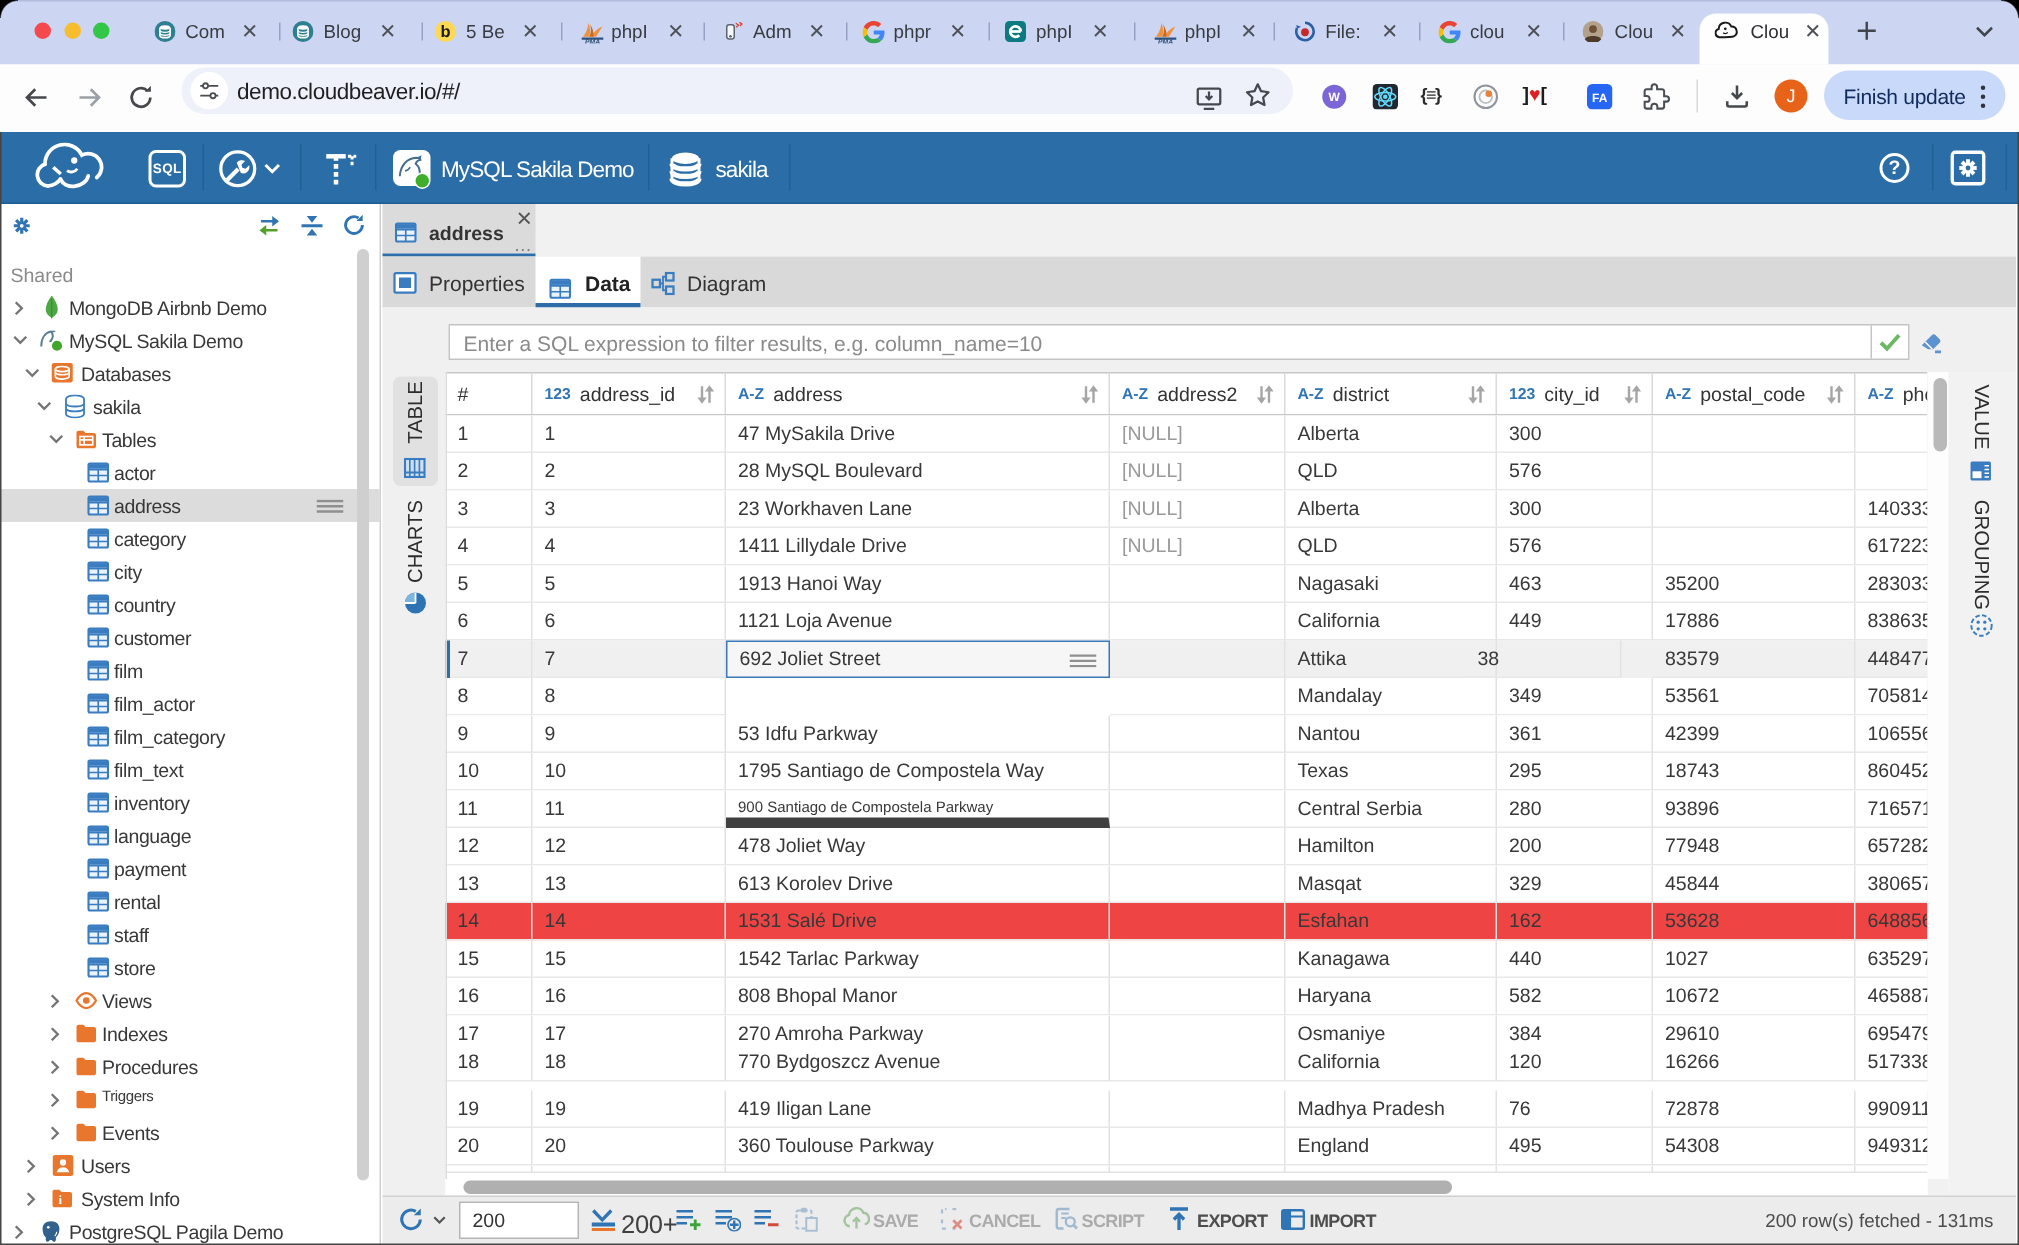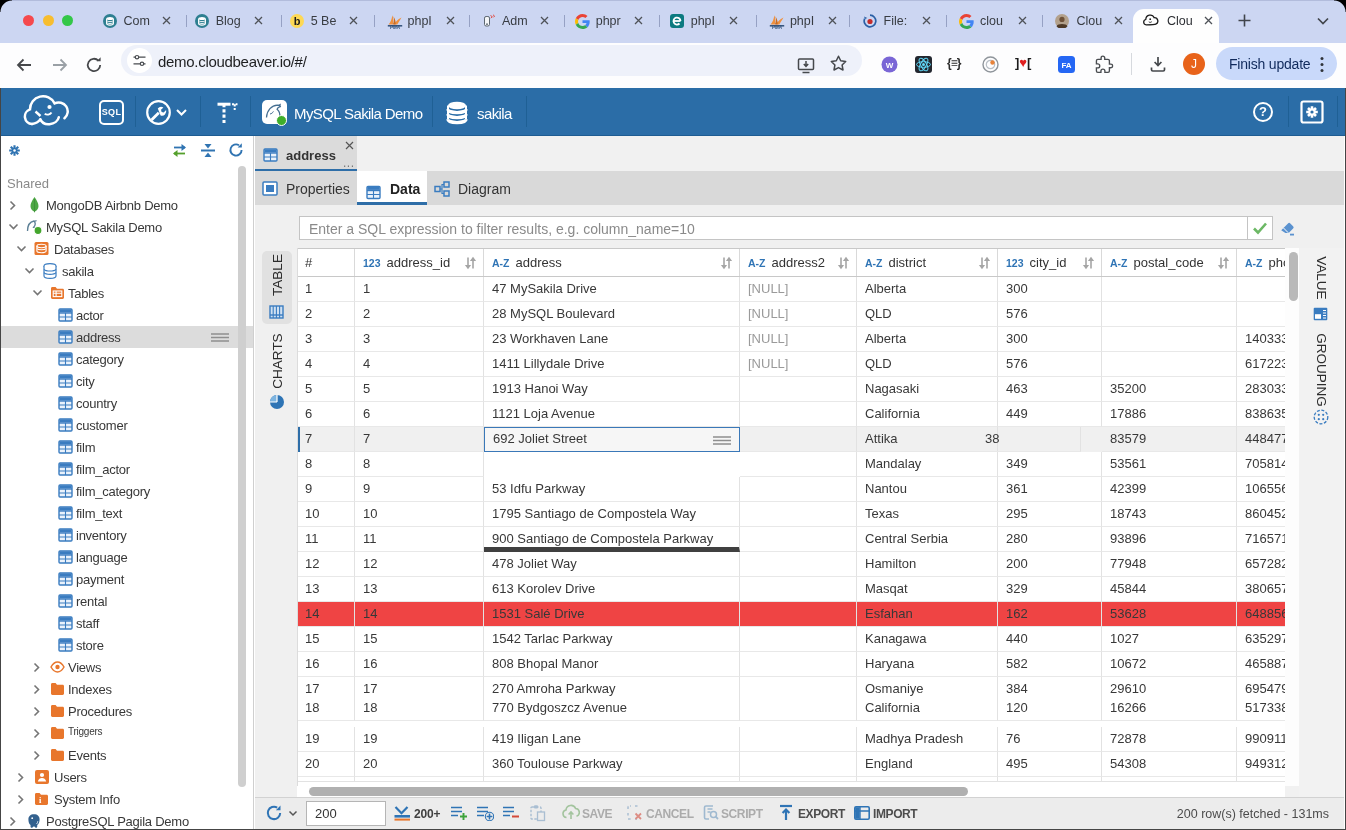--- a/index.html
+++ b/index.html
@@ -769,21 +769,21 @@
 <div style="position:absolute;left:187px;top:0;width:256px;height:25px;box-sizing:border-box;border-right:1px solid #e2e2e2;border-bottom:1px solid #e8e8e8;font-size:13px;line-height:24px;padding:0 8px;white-space:nowrap;overflow:hidden;color:#383838">1795 Santiago de Compostela Way</div>
 <div style="position:absolute;left:443px;top:0;width:117px;height:25px;box-sizing:border-box;border-right:1px solid #e2e2e2;border-bottom:1px solid #e8e8e8;font-size:13px;line-height:24px;padding:0 8px;white-space:nowrap;overflow:hidden;color:#383838"></div>
 <div style="position:absolute;left:560px;top:0;width:141px;height:25px;box-sizing:border-box;border-right:1px solid #e2e2e2;border-bottom:1px solid #e8e8e8;font-size:13px;line-height:24px;padding:0 8px;white-space:nowrap;overflow:hidden;color:#383838">Texas</div>
 <div style="position:absolute;left:701px;top:0;width:104px;height:25px;box-sizing:border-box;border-right:1px solid #e2e2e2;border-bottom:1px solid #e8e8e8;font-size:13px;line-height:24px;padding:0 8px;white-space:nowrap;overflow:hidden;color:#383838">295</div>
 <div style="position:absolute;left:805px;top:0;width:135px;height:25px;box-sizing:border-box;border-right:1px solid #e2e2e2;border-bottom:1px solid #e8e8e8;font-size:13px;line-height:24px;padding:0 8px;white-space:nowrap;overflow:hidden;color:#383838">18743</div>
 <div style="position:absolute;left:940px;top:0;width:49px;height:25px;box-sizing:border-box;border-right:1px solid #e2e2e2;border-bottom:1px solid #e8e8e8;font-size:13px;line-height:24px;padding:0 8px;white-space:nowrap;overflow:hidden;color:#383838">860452626434</div>
 </div>
 <div style="position:absolute;left:0;top:279px;width:988px;height:25px;background:#fff">
 <div style="position:absolute;left:0px;top:0;width:58px;height:25px;box-sizing:border-box;border-right:1px solid #e2e2e2;border-bottom:1px solid #e8e8e8;font-size:13px;line-height:24px;padding:0 8px;white-space:nowrap;overflow:hidden;color:#383838">11</div>
 <div style="position:absolute;left:58px;top:0;width:129px;height:25px;box-sizing:border-box;border-right:1px solid #e2e2e2;border-bottom:1px solid #e8e8e8;font-size:13px;line-height:24px;padding:0 8px;white-space:nowrap;overflow:hidden;color:#383838">11</div>
-<div style="position:absolute;left:187px;top:0;width:256px;height:25px;box-sizing:border-box;border-right:1px solid #e2e2e2;border-bottom:5px solid #404040;font-size:13px;line-height:24px;padding:0 8px;white-space:nowrap;overflow:hidden;color:#383838">900 Santiago de Compostela Parkway</div>
+<div style="position:absolute;left:187px;top:0;width:256px;height:25px;box-sizing:border-box;border-right:1px solid #e2e2e2;border-bottom:7px solid #404040;font-size:10px;line-height:24px;padding:0 8px;white-space:nowrap;overflow:hidden;color:#383838">900 Santiago de Compostela Parkway</div>
 <div style="position:absolute;left:443px;top:0;width:117px;height:25px;box-sizing:border-box;border-right:1px solid #e2e2e2;border-bottom:1px solid #e8e8e8;font-size:13px;line-height:24px;padding:0 8px;white-space:nowrap;overflow:hidden;color:#383838"></div>
 <div style="position:absolute;left:560px;top:0;width:141px;height:25px;box-sizing:border-box;border-right:1px solid #e2e2e2;border-bottom:1px solid #e8e8e8;font-size:13px;line-height:24px;padding:0 8px;white-space:nowrap;overflow:hidden;color:#383838">Central Serbia</div>
 <div style="position:absolute;left:701px;top:0;width:104px;height:25px;box-sizing:border-box;border-right:1px solid #e2e2e2;border-bottom:1px solid #e8e8e8;font-size:13px;line-height:24px;padding:0 8px;white-space:nowrap;overflow:hidden;color:#383838">280</div>
 <div style="position:absolute;left:805px;top:0;width:135px;height:25px;box-sizing:border-box;border-right:1px solid #e2e2e2;border-bottom:1px solid #e8e8e8;font-size:13px;line-height:24px;padding:0 8px;white-space:nowrap;overflow:hidden;color:#383838">93896</div>
 <div style="position:absolute;left:940px;top:0;width:49px;height:25px;box-sizing:border-box;border-right:1px solid #e2e2e2;border-bottom:1px solid #e8e8e8;font-size:13px;line-height:24px;padding:0 8px;white-space:nowrap;overflow:hidden;color:#383838">716571220373</div>
 </div>
 <div style="position:absolute;left:0;top:304px;width:988px;height:25px;background:#fff">
 <div style="position:absolute;left:0px;top:0;width:58px;height:25px;box-sizing:border-box;border-right:1px solid #e2e2e2;border-bottom:1px solid #e8e8e8;font-size:13px;line-height:24px;padding:0 8px;white-space:nowrap;overflow:hidden;color:#383838">12</div>
 <div style="position:absolute;left:58px;top:0;width:129px;height:25px;box-sizing:border-box;border-right:1px solid #e2e2e2;border-bottom:1px solid #e8e8e8;font-size:13px;line-height:24px;padding:0 8px;white-space:nowrap;overflow:hidden;color:#383838">12</div>
 <div style="position:absolute;left:187px;top:0;width:256px;height:25px;box-sizing:border-box;border-right:1px solid #e2e2e2;border-bottom:1px solid #e8e8e8;font-size:13px;line-height:24px;padding:0 8px;white-space:nowrap;overflow:hidden;color:#383838">478 Joliet Way</div>
@@ -915,21 +915,21 @@
   </svg>
 <svg class="a" style="left:288px;top:810px" width="10" height="7" viewBox="0 0 10 7">
     <path d="M1.5 1.5L5 5l3.5-3.5" fill="none" stroke="#555" stroke-width="1.5"></path>
   </svg>
 <div class="a" style="left:306px;top:801px;width:80px;height:25px;background:#fff;border:1px solid #b5b5b5;box-sizing:border-box;font-size:13px;color:#333;line-height:23px;padding-left:8px">200</div>
 <svg class="a" style="left:393px;top:805px" width="18" height="16" viewBox="0 0 18 16">
     <path d="M2.5 2l6 6.2L14.5 2" fill="none" stroke="#2f74b5" stroke-width="2.2"></path>
     <path d="M1.5 11.3h15.5" stroke="#2f74b5" stroke-width="2.6"></path>
     <path d="M1.5 14.6h15.5" stroke="#e8762c" stroke-width="2"></path>
   </svg>
-<div class="a" style="left:414px;top:806.5px;font-size:12px;font-weight:bold;letter-spacing:-0.2px;color:#404040">200+</div>
+<div class="a" style="left:414px;top:806.5px;font-size:17px;font-weight:normal;letter-spacing:-0.2px;color:#404040">200+</div>
 <svg class="a" style="left:450px;top:805px" width="18" height="16" viewBox="0 0 18 16">
     <path d="M1 2.5h11M1 6.5h11M1 10.5h7" stroke="#2f74b5" stroke-width="1.7"></path>
     <path d="M13.5 8v7M10 11.5h7" stroke="#3da33b" stroke-width="1.9"></path>
   </svg>
 <svg class="a" style="left:476px;top:805px" width="18" height="16" viewBox="0 0 18 16">
     <path d="M1 2.5h11M1 6.5h11M1 10.5h7" stroke="#2f74b5" stroke-width="1.7"></path>
     <path d="M13.5 8.6v5.8M10.6 11.5h5.8" stroke="#2f74b5" stroke-width="1.6"></path>
     <circle cx="13.5" cy="11.5" r="4.2" fill="none" stroke="#2f74b5" stroke-width="1.1"></circle>
   </svg>
 <svg class="a" style="left:502px;top:805px" width="18" height="16" viewBox="0 0 18 16">

